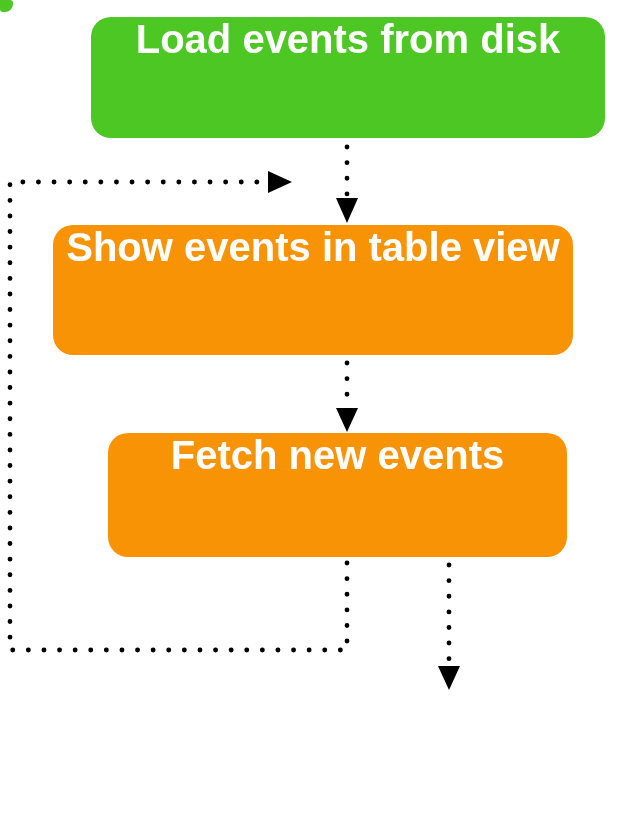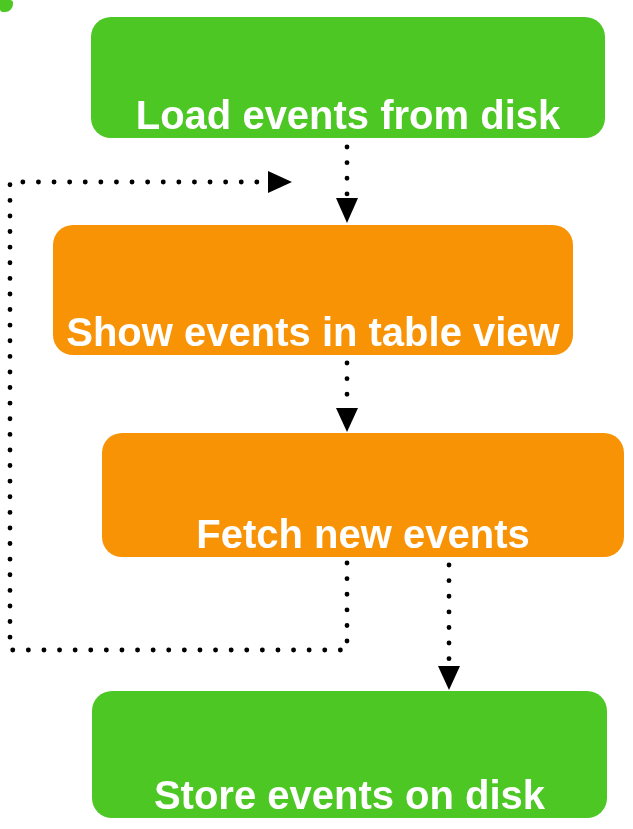--- a/index.html
+++ b/index.html
@@ -7,31 +7,31 @@
     position:relative;
     width:633px; height:829px;
     background:#ffffff;
     font-family:"Liberation Sans", sans-serif;
     overflow:hidden;
   }
   .node {
     position:absolute;
     border-radius:20px;
     display:flex;
-    align-items:flex-end;
+    align-items:flex-start;
     justify-content:center;
     color:#ffffff;
     font-weight:bold;
     font-size:40px;
     text-align:center;
     white-space:nowrap;
   }
   #node-load  { left:91px; top:17px;  width:514px; height:121px; }
   #node-show  { left:53px; top:225px; width:520px; height:130px; }
-  #node-fetch { left:102px; top:433px; width:522px; height:124px; }
+  #node-fetch { left:108px; top:433px; width:459px; height:124px; }
   #node-store { left:92px; top:691px; width:515px; height:127px; }
   .corner-decor {
     position:absolute; left:0; top:0;
     width:13px; height:12px;
     border-radius:0 3px 8px 3px;
   }
   .edges-layer {
     position:absolute; left:0; top:0;
     width:633px; height:829px;
     pointer-events:none;
@@ -49,23 +49,20 @@
   </div>
 
   <div class="node" id="node-show" style="background: rgb(249, 147, 6);">
     <span>Show events in table view</span>
   </div>
 
   <div class="node" id="node-fetch" style="background: rgb(249, 147, 6);">
     <span>Fetch new events</span>
   </div>
 
-  <div class="node" id="node-store" style="background: rgb(76, 199, 36);">
-    <span>Store events on disk</span>
-  </div>
 
   <svg class="edges-layer" viewBox="0 0 633 829" xmlns="http://www.w3.org/2000/svg">
     <g stroke="#000000" stroke-width="4.8" stroke-linecap="round" stroke-dasharray="0.1 15.5" fill="none">
       <line x1="347" y1="147" x2="347" y2="197"></line>
       <line x1="347" y1="363" x2="347" y2="404"></line>
       <line x1="449" y1="565" x2="449" y2="661"></line>
       <polyline points="347,563 347,650 10,650 10,182 266,182"></polyline>
     </g>
     <g fill="#000000" stroke="none">
       <polygon points="336,198 358,198 347,223"></polygon>

